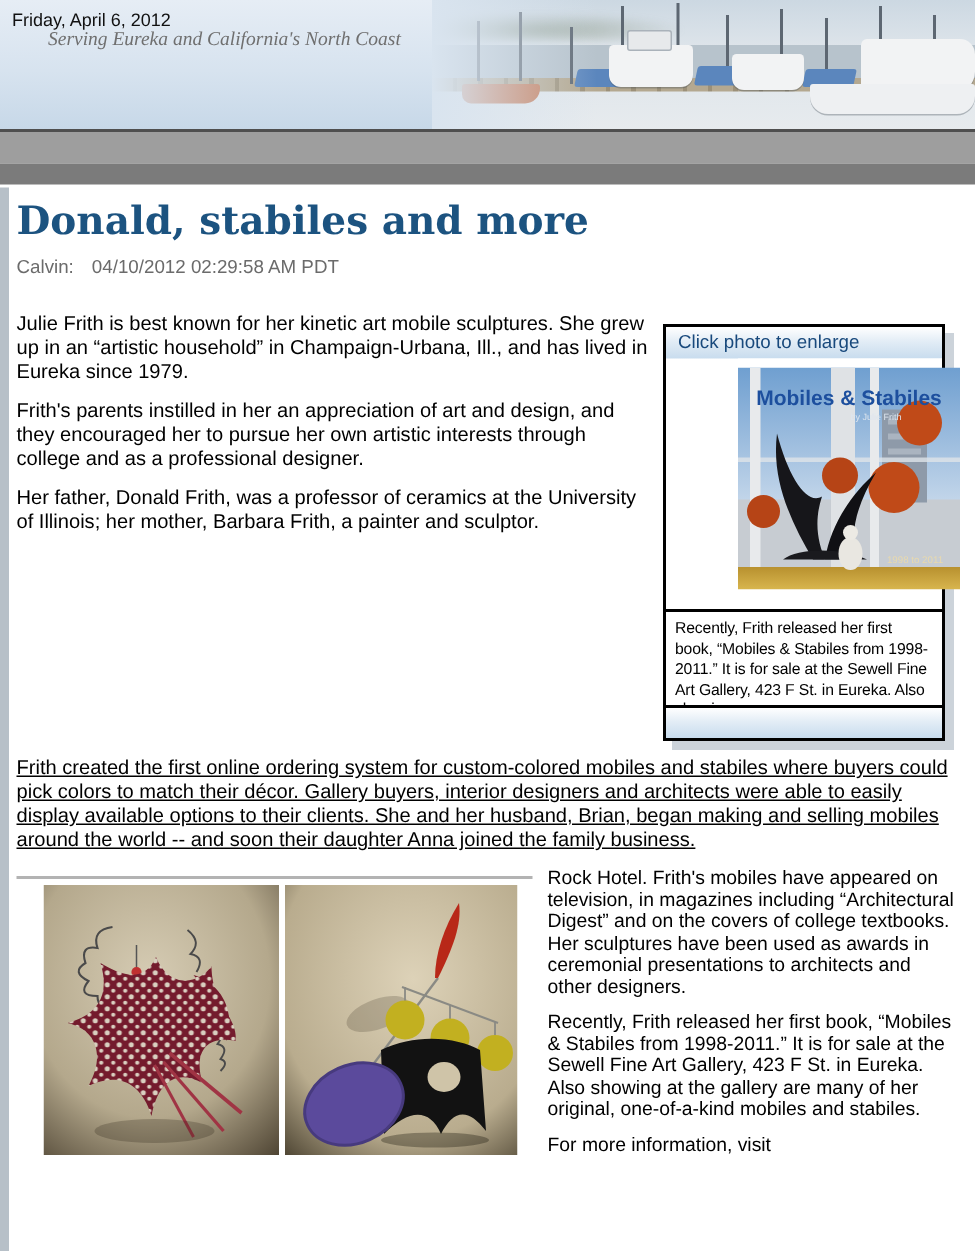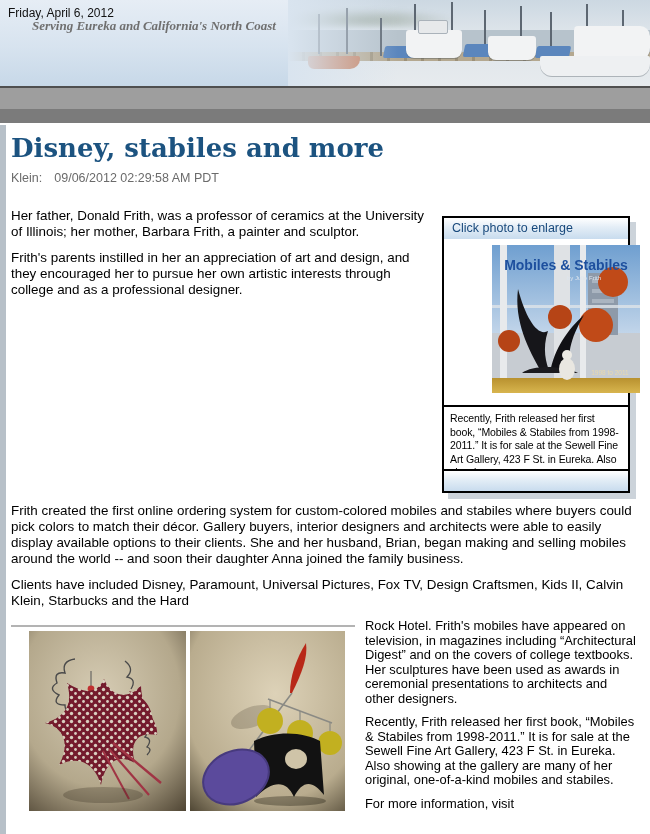--- a/index.html
+++ b/index.html
@@ -15,21 +15,21 @@
     background:linear-gradient(180deg,#e6edf5 0%, #d7e3ef 55%, #c7d8e8 100%);
     border-bottom:2px solid #4f4f4f;
   }
   .date-line { position:absolute; left:8px; top:6px; font-size:12px; color:#111; }
   .masthead { position:absolute; left:10px; top:22px; z-index:3; }
   .masthead-title {
     font-family:"Liberation Serif", serif; font-size:45px; line-height:46px;
     color:#6f6f6f; letter-spacing:1px; font-weight:normal;
   }
   .masthead-tagline {
-    font-family:"Liberation Serif", serif; font-style:italic; font-weight:bold;
+    font-family:"Liberation Serif", serif; font-style:italic; font-weight:normal;
     font-size:13px; color:#6f6f6f; margin:-4px 0 0 22px;
   }
   
   .harbor { position:absolute; right:0; top:0; width:362px; height:88px; overflow:hidden;
     background:linear-gradient(180deg,#ccd8e2 0%, #dde4ea 35%, #e7ebee 100%); }
   .harbor .treeline { position:absolute; left:0; top:8px; width:170px; height:20px;
     background:radial-gradient(ellipse at 40% 60%, rgba(120,135,115,.55), rgba(150,160,150,0) 70%); filter:blur(2px); }
   .harbor .water { position:absolute; left:0; top:30px; width:100%; height:28px; background:#b7c3cc; }
   .harbor .dock { position:absolute; left:0; top:52px; width:100%; height:9px;
     background:repeating-linear-gradient(90deg,#b4a890 0 14px, #9c9078 14px 17px); }
@@ -70,21 +70,21 @@
     background:linear-gradient(180deg,#ffffff 0%, #e3edf6 45%, #c8dcee 100%);
   }
   .sidebox-photo-area { padding:6px 0 8px 0; text-align:center; background:#fff;margin-left:48px; }
   .sidebox-caption {
     border-top:2px solid #000; border-bottom:2px solid #000;
     height:66px; overflow:hidden; padding:5px 6px; font-size:10.5px; line-height:13.5px; letter-spacing:-0.1px;
   }
   .sidebox-footer { height:20px; background:linear-gradient(180deg,#ffffff 0%, #e3edf6 45%, #c8dcee 100%); }
 
   
-  .body-full { clear:both; }
+  .body-full { clear:both;text-decoration:underline; }
   .bottom-section { }
   .bottom-images {
     float:left; width:344px; padding:4px 0 0 18px; margin:6px 10px 0 0;
     border-top:2px solid #b3b3b3;
   }
   .bottom-images svg { display:inline-block; vertical-align:top; }
   .bottom-text p { font-size:12.9px; line-height:14.5px; margin-bottom:9px; }
 </style>
 </head>
 <body>
@@ -121,23 +121,23 @@
     <div class="masthead">
       <div class="masthead-tagline">Serving Eureka and California's North Coast</div>
     </div>
   </div>
   <div class="band1"></div>
   <div class="band2"></div>
   <div class="left-strip"></div>
 
   <div class="content">
 
-    <h1 class="article-title">Disney, stabiles and more</h1>
+    <h1 class="article-title">Donald, stabiles and more</h1>
     <div class="posted">
-      <span class="lbl">Klein:</span><span>09/06/2012 02:29:58 AM PDT</span>
+      <span class="lbl">Calvin:</span><span>04/10/2012 02:29:58 AM PDT</span>
     </div>
 
     <div class="body-text">
 
       <div class="sidebox-wrap">
         <div class="sidebox">
           <div class="sidebox-header">Click photo to enlarge</div>
           <div class="sidebox-photo-area">
             
             <svg width="148" height="148" role="img">
@@ -174,27 +174,27 @@
               <text x="74" y="25" text-anchor="middle" font-family="Liberation Sans, sans-serif" font-size="14" font-weight="bold" fill="#1d4f9e">Mobiles &amp; Stabiles</text>
               <text x="92" y="35" text-anchor="middle" font-family="Liberation Sans, sans-serif" font-size="6" fill="#dde5ee">by Julie Frith</text>
               <text x="118" y="130" text-anchor="middle" font-family="Liberation Sans, sans-serif" font-size="6.5" fill="#e8d9ae">1998 to 2011</text>
             </svg>
           </div>
           <div class="sidebox-caption">Recently, Frith released her first book, “Mobiles &amp; Stabiles from 1998-2011.” It is for sale at the Sewell Fine Art Gallery, 423 F St. in Eureka. Also showing</div>
           <div class="sidebox-footer"></div>
         </div>
       </div>
 
+      <p>Julie Frith is best known for her kinetic art mobile sculptures. She grew up in an “artistic household” in Champaign-Urbana, Ill., and has lived in Eureka since 1979.</p>
+      <p>Frith's parents instilled in her an appreciation of art and design, and they encouraged her to pursue her own artistic interests through college and as a professional designer.</p>
       <p>Her father, Donald Frith, was a professor of ceramics at the University of Illinois; her mother, Barbara Frith, a painter and sculptor.</p>
-      <p>Frith's parents instilled in her an appreciation of art and design, and they encouraged her to pursue her own artistic interests through college and as a professional designer.</p>
     </div>
 
     <div class="body-text body-full">
       <p>Frith created the first online ordering system for custom-colored mobiles and stabiles where buyers could pick colors to match their décor. Gallery buyers, interior designers and architects were able to easily display available options to their clients. She and her husband, Brian, began making and selling mobiles around the world -- and soon their daughter Anna joined the family business.</p>
-      <p>Clients have included Disney, Paramount, Universal Pictures, Fox TV, Design Craftsmen, Kids II, Calvin Klein, Starbucks and the Hard</p>
     </div>
 
     <div class="bottom-section">
       <div class="bottom-images">
         
         <svg width="157" height="180" role="img">
           <defs>
             <radialGradient id="bg1" cx="45%" cy="35%" r="85%">
               <stop offset="0" stop-color="#d6ccb4"></stop>
                 <stop offset="0.6" stop-color="#b4a88c"></stop>

